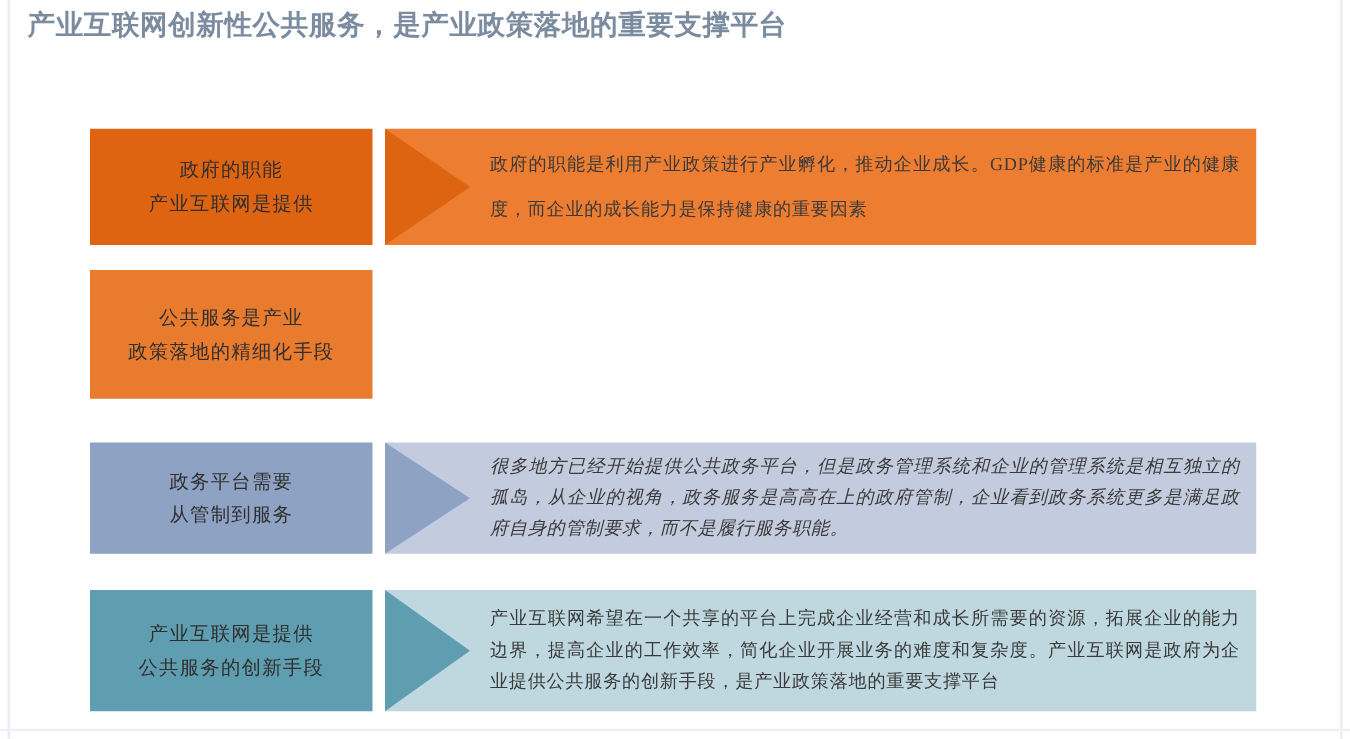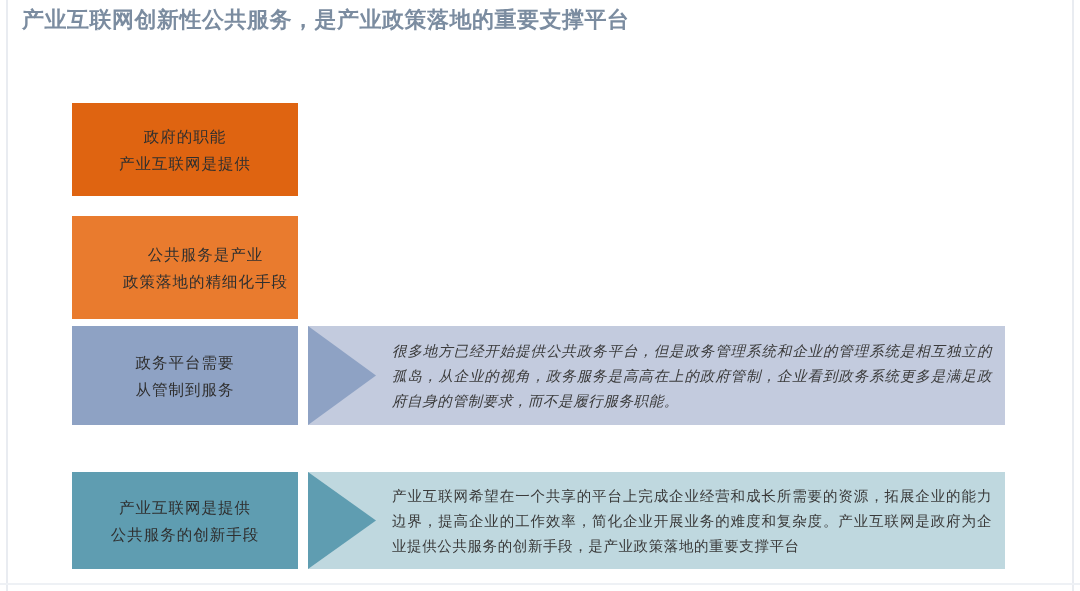--- a/index.html
+++ b/index.html
@@ -144,30 +144,38 @@
 
   <div class="title" style="color: rgb(123, 140, 160);">产业互联网创新性公共服务，是产业政策落地的重要支撑平台</div>
 
   <div class="rows">
 
     <div class="row" id="row0" style="top:103px; height:93px;">
       <div class="label-box" id="label0" style="background: rgb(223, 100, 17);">
         <div class="label-text">政府的职能
 产业互联网是提供</div>
       </div>
+      <div class="body-box" id="body0" style="background: rgb(237, 125, 49);">
+        <div class="arrow">
+          <svg viewBox="0 0 68 100" preserveAspectRatio="none" aria-hidden="true">
+            <polygon id="arrowpoly0" points="0,0 0,100 68,50" fill="#df6411"></polygon>
+          </svg>
+        </div>
+        <div class="body-text loose">政府的职能是利用产业政策进行产业孵化，推动企业成长。GDP健康的标准是产业的健康度，而企业的成长能力是保持健康的重要因素</div>
+      </div>
     </div>
 
     <div class="row" id="row1" style="top:216px; height:103px;">
-      <div class="label-box" id="label1" style="background: rgb(233, 123, 46); justify-content: flex-end;">
+      <div class="label-box" id="label1" style="background: rgb(233, 123, 46);">
         <div class="label-text">公共服务是产业
 政策落地的精细化手段</div>
       </div>
     </div>
 
-    <div class="row" id="row2" style="top:326px; height:99px;">
+    <div class="row" id="row2" style="top:354px; height:89px;">
       <div class="label-box" id="label2" style="background: rgb(142, 162, 196);">
         <div class="label-text">政务平台需要
 从管制到服务</div>
       </div>
       <div class="body-box" id="body2" style="background: rgb(195, 203, 222); font-style: italic;">
         <div class="arrow">
           <svg viewBox="0 0 68 100" preserveAspectRatio="none" aria-hidden="true">
             <polygon id="arrowpoly2" points="0,0 0,100 68,50" fill="#8ea2c4"></polygon>
           </svg>
         </div>

